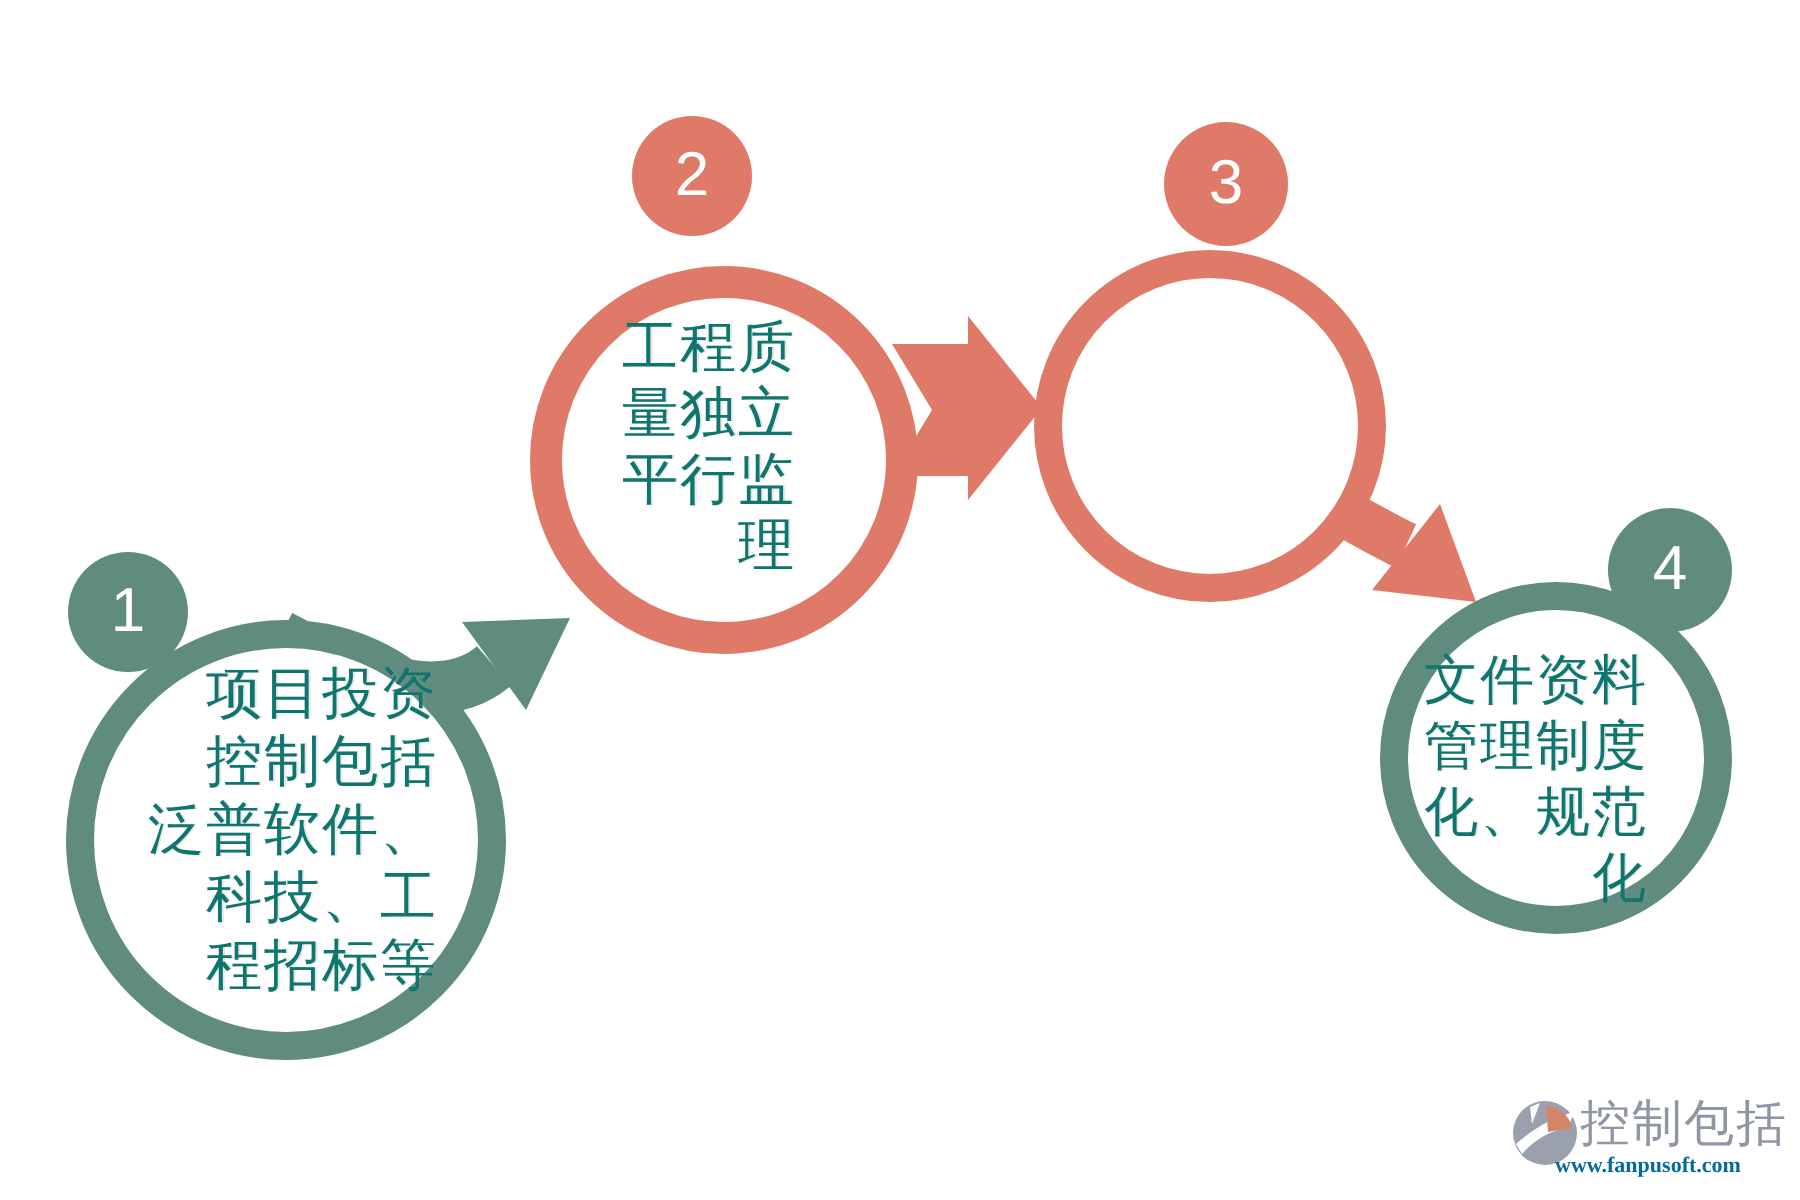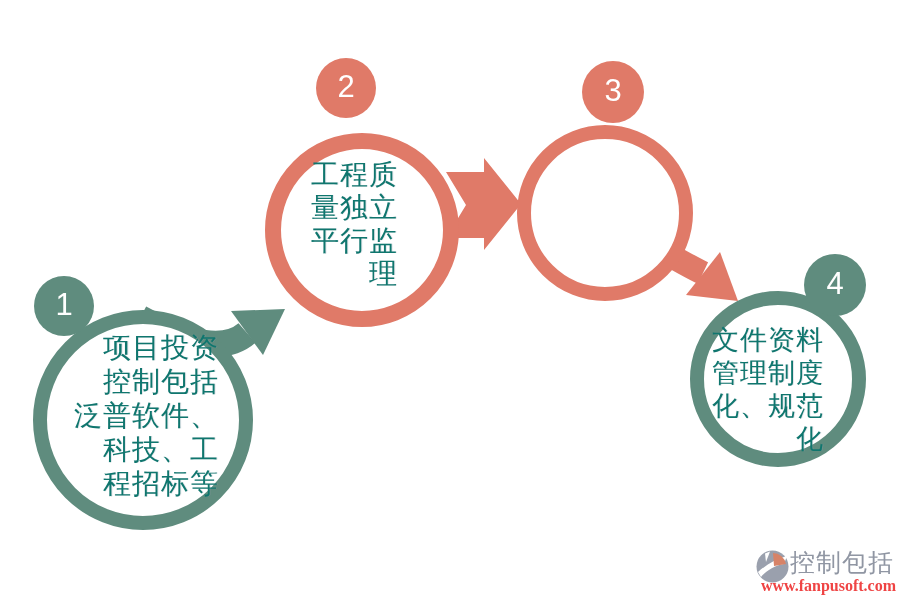--- a/index.html
+++ b/index.html
@@ -40,22 +40,22 @@
   #num-4 { left: 835px; top: 285px; }
 
   #watermark { position: absolute; left: 752px; top: 548px; width: 146px; }
   #wm-brand {
     position: absolute; left: 38px; top: 1px;
     font-size: 25px; line-height: 28px; color: #9096a3;
     letter-spacing: 1px; white-space: nowrap;
   }
   #wm-url {
     position: absolute; left: 0; top: 29px; width: 144px;
-    text-align: right;
-    font-size: 16px; font-weight: bold; color: #ef4444;
+    text-align: center;
+    font-size: 11px; font-weight: bold; color: #0369a1;
     font-family: "Liberation Serif", serif;
     white-space: nowrap;
   }
   #wm-logo { position: absolute; left: 4px; top: 2px; }
 </style>
 </head>
 <body>
 
 <div id="canvas">
 

